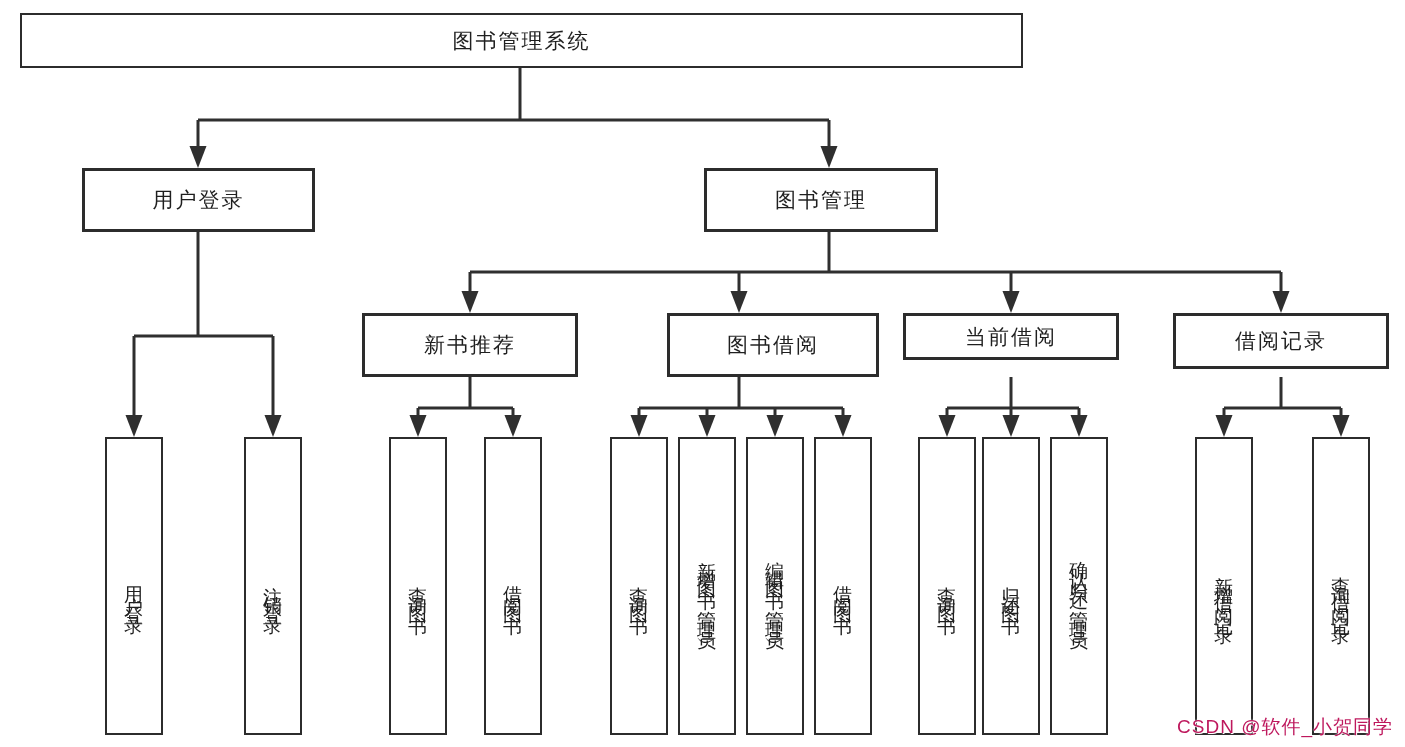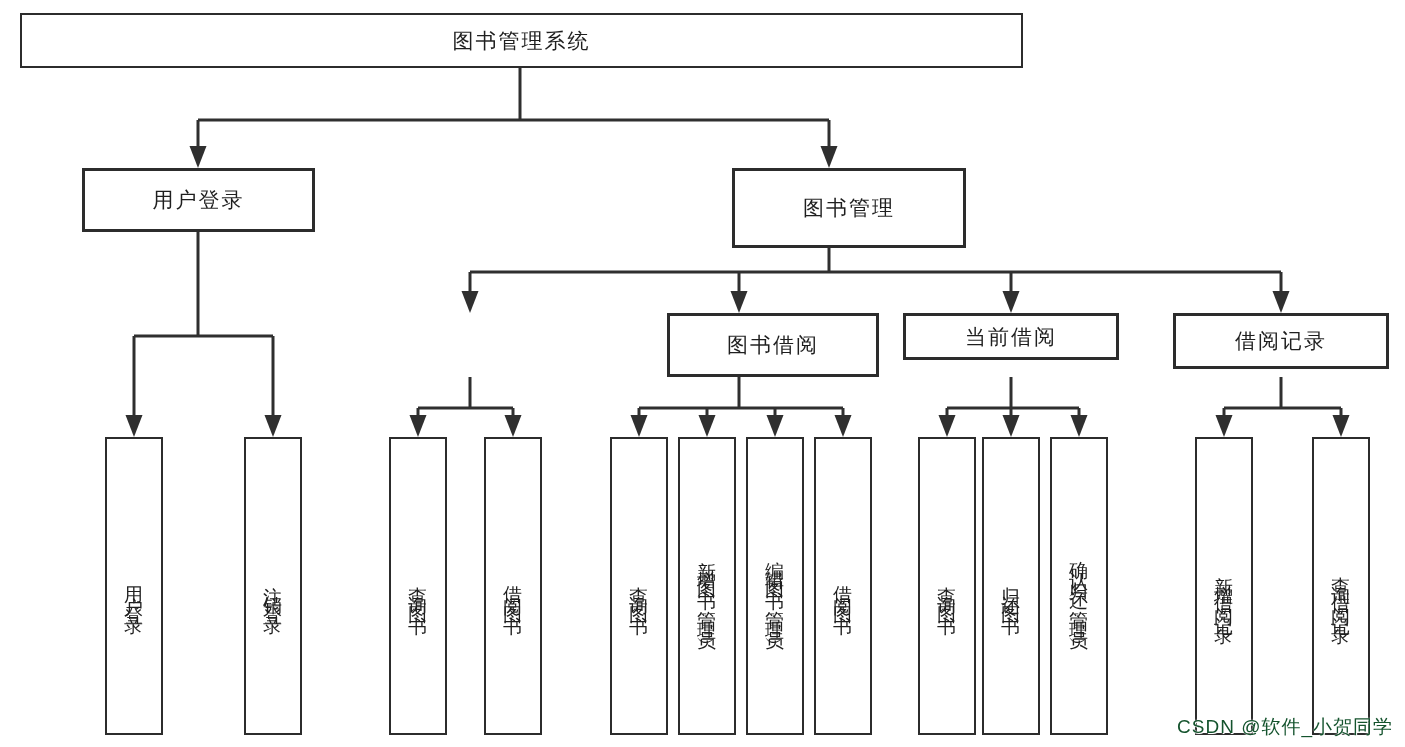--- a/index.html
+++ b/index.html
@@ -35,21 +35,21 @@
     line-height:1;
     letter-spacing:10px;
     margin-bottom:-10px;
     white-space:nowrap;
   }
   .watermark{
     position:absolute;
     right:12px;top:714px;
     font-size:19px;
     letter-spacing:1px;
-    color:#14532d;
+    color:#be185d;
     text-shadow:0 0 2px #ffffff,1px 1px 0 #ffffff;
     z-index:5;
   }
 </style>
 </head>
 <body>
 
 <div class="canvas">
 
   <svg class="wires" viewBox="0 0 1405 747">
@@ -114,24 +114,27 @@
     <polygon points="1332.5,415 1349.5,415 1341,437"></polygon>
   </svg>
 
   <div class="box root" style="left:20px;top:13px;width:1003px;height:55px">
     <span>图书管理系统</span>
   </div>
 
   <div class="box lvl" style="left:82px;top:168px;width:233px;height:64px">
     <span>用户登录</span>
   </div>
-  <div class="box lvl" style="left:732px;top:168px;width:234px;height:80px">
+  <div class="box lvl" style="left:704px;top:168px;width:234px;height:64px">
     <span>图书管理</span>
   </div>
 
+  <div class="box lvl" style="left:362px;top:313px;width:216px;height:64px">
+    <span>新书推荐</span>
+  </div>
   <div class="box lvl" style="left:667px;top:313px;width:212px;height:64px">
     <span>图书借阅</span>
   </div>
   <div class="box lvl" style="left:903px;top:313px;width:216px;height:47px">
     <span>当前借阅</span>
   </div>
   <div class="box lvl" style="left:1173px;top:313px;width:216px;height:56px">
     <span>借阅记录</span>
   </div>
 

